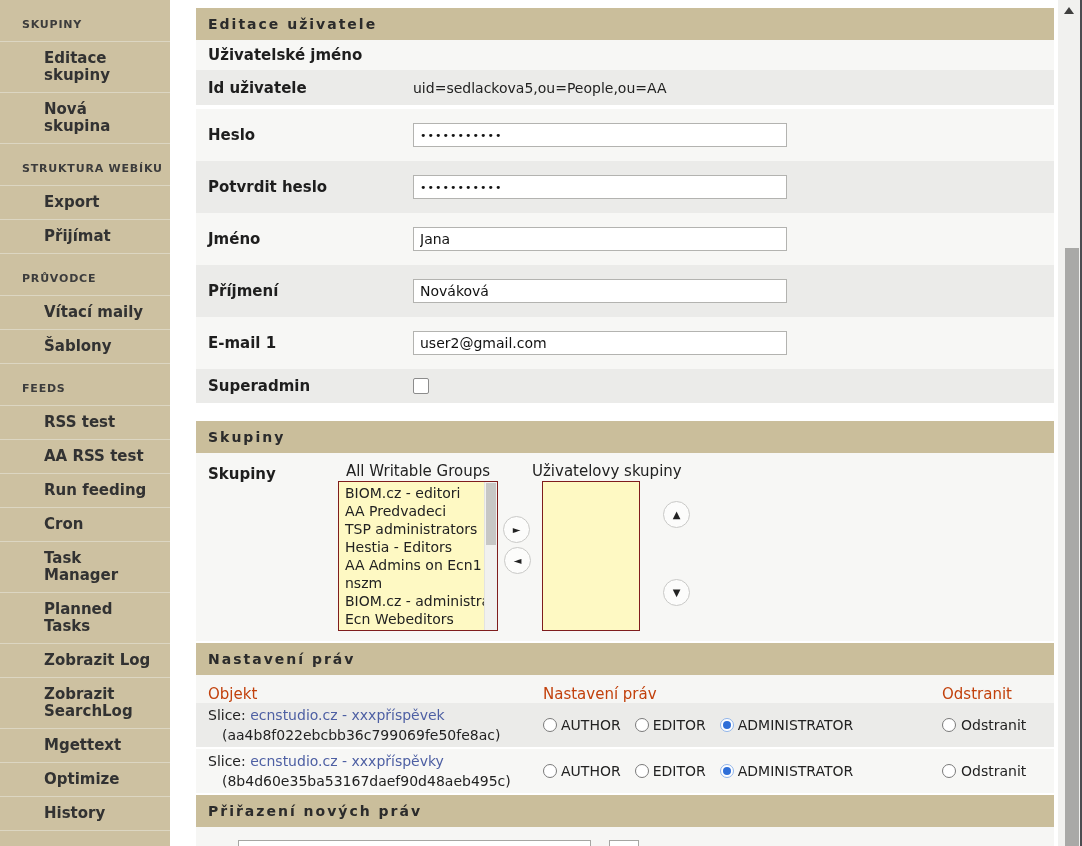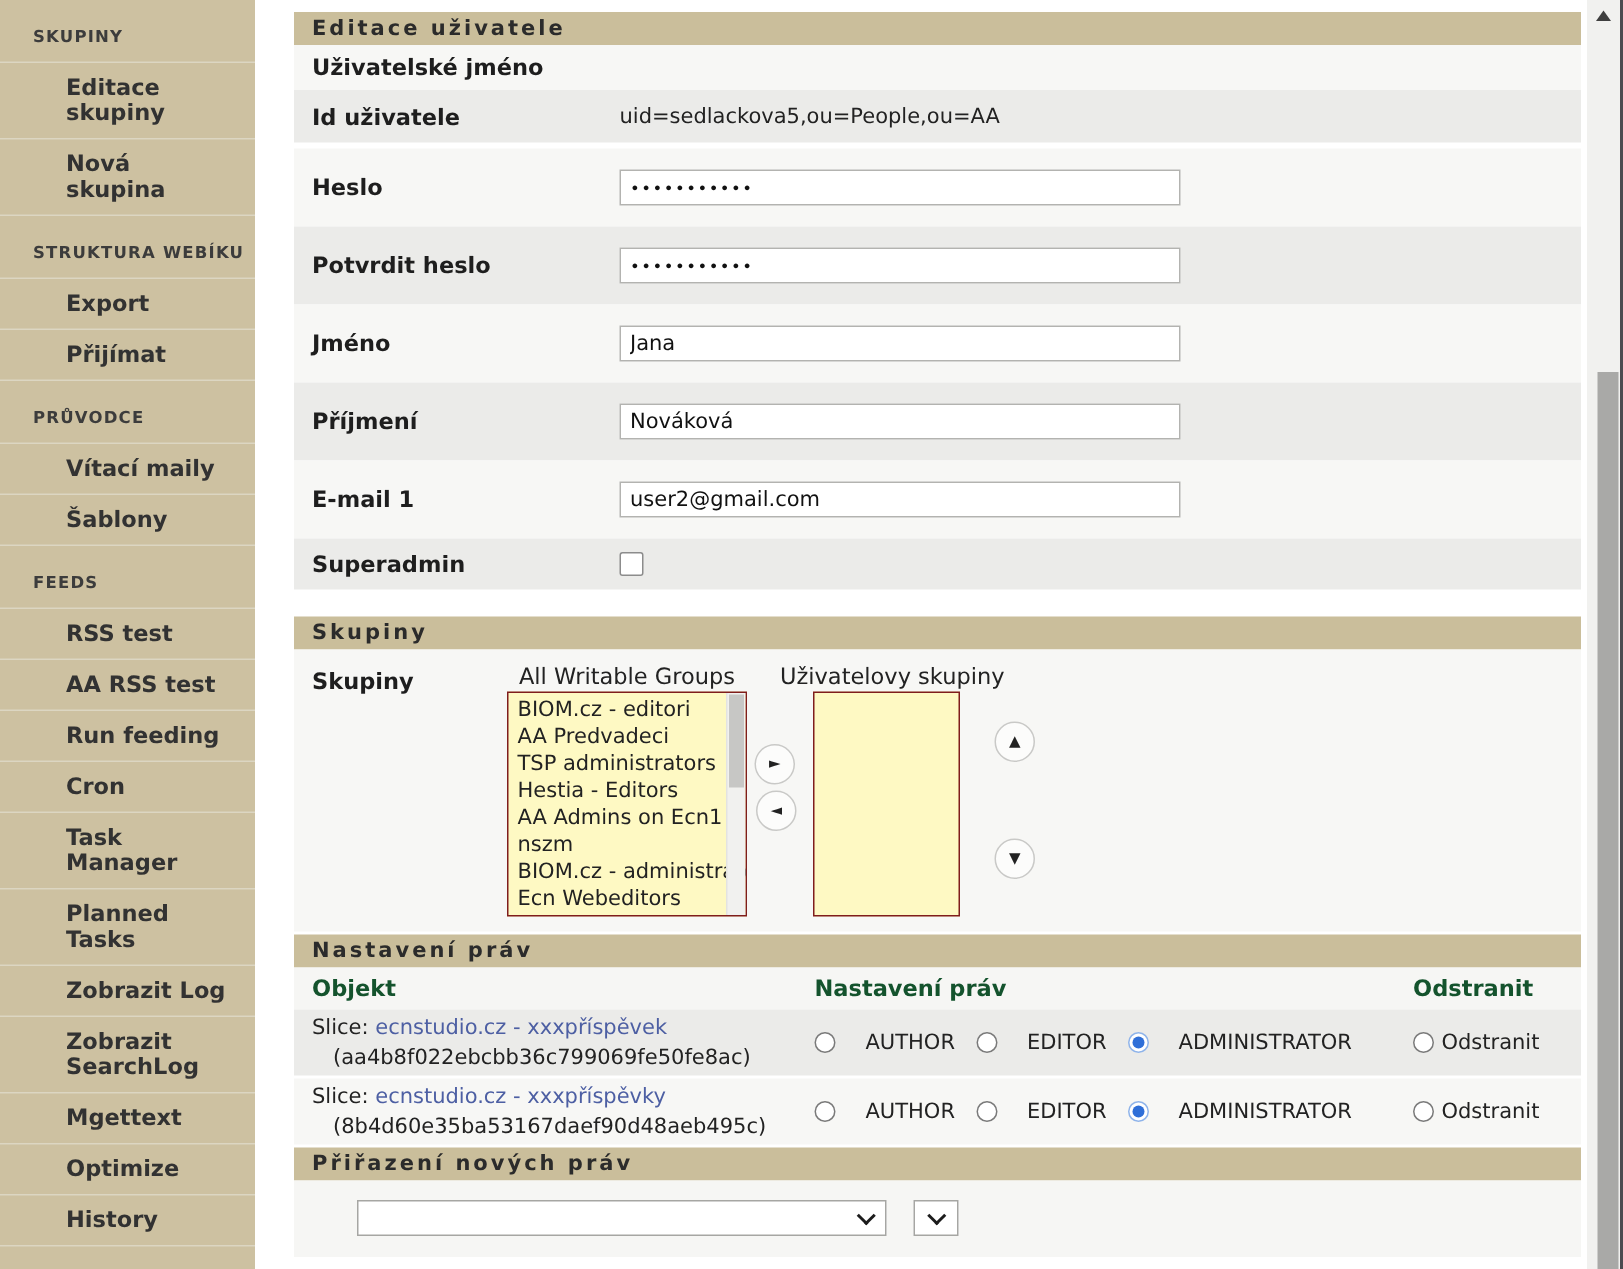--- a/index.html
+++ b/index.html
@@ -8,60 +8,60 @@
     background:#ffffff;
     font-family:"DejaVu Sans","Liberation Sans",sans-serif;
     color:#1e1e1e;
   }
   
   .sidebar{position:absolute;left:0;top:0;width:170px;height:846px;background:#cdc1a1;box-sizing:border-box;}
   .side-sec-title{box-sizing:border-box;height:42px;padding:18px 0 0 22px;font-size:11px;font-weight:700;letter-spacing:.8px;color:#3c3c3c;border-bottom:1px solid #dcd6c2;}
   .side-item{box-sizing:border-box;padding:8px 18px 8px 44px;font-size:15px;font-weight:600;color:#323232;border-bottom:1px solid #dcd6c2;line-height:17px;cursor:pointer;}
   
   .content{position:absolute;left:196px;top:8px;width:858px;}
-  .bar{box-sizing:border-box;height:22px;background:#cabe9b;display:flex;align-items:center;padding:0 12px;font-size:14px;font-weight:700;letter-spacing:2px;color:#2b2b2b;}
+  .bar{box-sizing:border-box;height:32px;background:#cabe9b;display:flex;align-items:center;padding:0 12px;font-size:14px;font-weight:700;letter-spacing:2px;color:#2b2b2b;}
   .frow{display:flex;align-items:center;box-sizing:border-box;padding-left:12px;}
   .light{background:#f7f7f5;}
   .gray{background:#ebebe9;}
   .lbl{width:205px;flex:none;font-size:15px;font-weight:700;color:#1e1e1e;}
   .h30{height:30px;}
   .h35{height:35px;margin-bottom:4px;}
   .h52{height:52px;}
   .h34{height:34px;margin-bottom:18px;}
   .val{font-size:14px;color:#222;}
   .txt{box-sizing:border-box;width:374px;height:24px;border:1px solid #b3b3b0;background:#fff;font-family:inherit;font-size:14px;color:#111;padding:0 6px;outline:none;}
   .pwd{font-size:11px;letter-spacing:1px;}
   .cbx{width:14px;height:14px;border:1px solid #8c8c8c;border-radius:2px;background:#fff;}
   
   .groups{position:relative;height:188px;background:#f7f7f5;margin-bottom:2px;}
   .groups-lbl{position:absolute;left:12px;top:12px;font-size:15px;font-weight:700;}
   .col-av-title{position:absolute;left:142px;top:9px;width:160px;text-align:center;font-size:15px;color:#222;}
-  .as-title{position:absolute;left:324px;top:9px;font-size:15px;color:#222;white-space:nowrap;}
+  .as-title{position:absolute;left:336px;top:9px;font-size:15px;color:#222;white-space:nowrap;}
   .listbox{position:absolute;box-sizing:border-box;background:#fef9c3;border:1px solid #7f1d1d;overflow:hidden;}
   .lb1{left:142px;top:28px;width:160px;height:150px;padding:2px 15px 0 0;}
   .lb2{left:346px;top:28px;width:98px;height:150px;}
   .lb-opt{font-size:14px;color:#222;padding:2px 0 2px 6px;white-space:nowrap;line-height:14px;cursor:default;}
   .lb-scrollbar{position:absolute;right:0;top:0;width:13px;height:100%;background:#f1f1ef;border-left:1px solid #e3e3e1;box-sizing:border-box;}
   .lb-thumb{position:absolute;right:1px;top:1px;width:10px;height:62px;background:#c7c7c5;}
   .circle-btn{position:absolute;width:27px;height:27px;border-radius:50%;border:1px solid #c9c9c7;background:#fcfcfb;display:flex;align-items:center;justify-content:center;font-size:10px;color:#222;box-sizing:border-box;cursor:pointer;}
   .btn-right{left:307px;top:63px;}
   .btn-left{left:308px;top:94px;}
   .btn-up{left:467px;top:48px;}
   .btn-down{left:467px;top:126px;}
   
-  .rights-head{height:28px;display:flex;align-items:center;background:#f6f6f4;font-weight:700;font-size:15px;color:#14532d;}
+  .rights-head{height:28px;display:flex;align-items:flex-end;background:#f6f6f4;font-weight:400;font-size:15px;color:#c2410c;}
   .c1{width:347px;flex:none;box-sizing:border-box;padding-left:12px;}
   .c2{width:399px;flex:none;display:flex;align-items:center;gap:14px;}
   .c3{flex:1;display:flex;align-items:center;gap:5px;}
   .slice-row{min-height:44px;display:flex;align-items:center;font-size:14px;color:#222;}
   .mb2{margin-bottom:2px;}
   .slice-line{line-height:20px;}
   .hash{padding-left:14px;line-height:20px;}
   .link{color:#4d5fa3;text-decoration:none;cursor:pointer;}
-  .radio-item{display:flex;align-items:center;gap:20px;font-size:14px;}
+  .radio-item{display:flex;align-items:center;gap:4px;font-size:14px;}
   .radio{position:relative;width:14px;height:14px;border-radius:50%;border:1px solid #7a7a7a;background:#fff;box-sizing:border-box;flex:none;cursor:pointer;}
   .radio.checked{border:1px solid #8fb4ea;}
   .radio.checked::after{content:"";position:absolute;left:2px;top:2px;width:8px;height:8px;border-radius:50%;background:#2f6fd8;}
   
   .bottom-row{position:relative;height:51px;background:#f6f6f4;}
   .select{box-sizing:border-box;border:1px solid #a6a6a3;background:#fff;display:flex;align-items:center;cursor:pointer;}
   .sel-wide{position:absolute;left:42px;top:13px;width:353px;height:24px;justify-content:flex-end;padding-right:8px;}
   .sel-small{position:absolute;left:413px;top:13px;width:30px;height:24px;justify-content:center;}
   .chev{width:7px;height:7px;border-right:2px solid #1c1c1c;border-bottom:2px solid #1c1c1c;transform:rotate(45deg);margin-top:-4px;}
   

